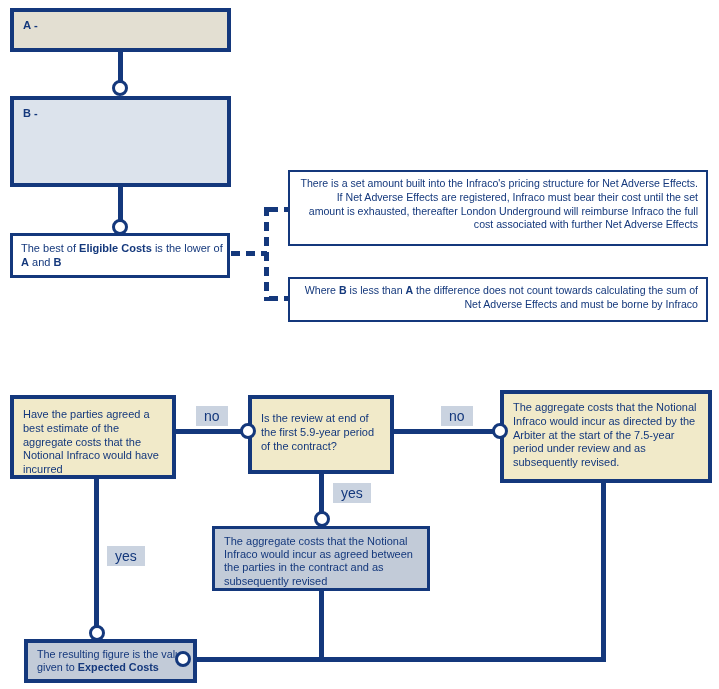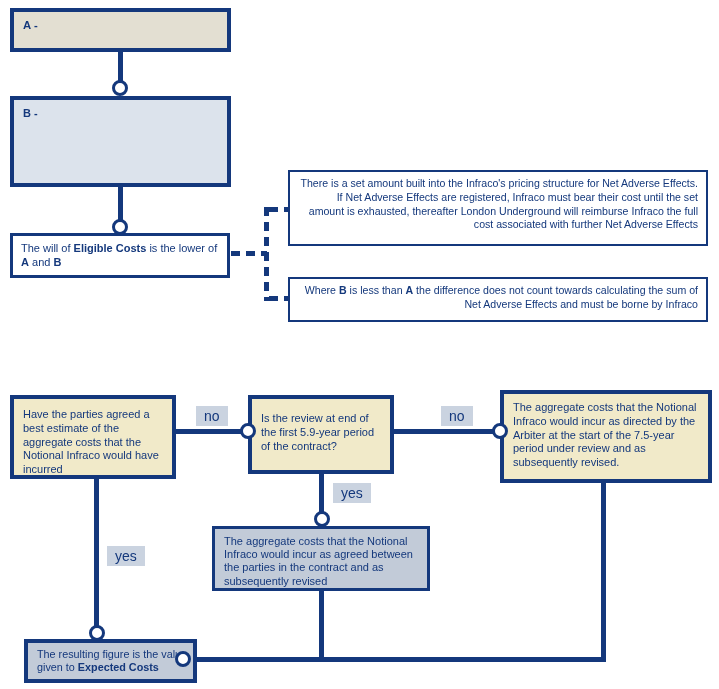--- a/index.html
+++ b/index.html
@@ -56,21 +56,21 @@
 
   <div class="box b4 twocol" style="left:10px;top:8px;width:221px;height:44px;background:var(--boxa);padding:6px 6px 4px 9px;font-size:11.3px">
     <span class="lead">A -</span>
   </div>
 
   <div class="box b4 twocol" style="left:10px;top:96px;width:221px;height:91px;background:var(--boxb);padding:7px 4px 4px 9px;font-size:11px;line-height:1.22">
     <span class="lead">B -</span>
   </div>
 
   <div class="box" style="left:10px;top:233px;width:220px;height:45px;background:var(--white);border-width:3.5px;padding:6px 4px 4px 8px">
-    <span>The will of </span><span class="b">Eligible Costs</span><span> is the lower of </span><span class="b">A</span><span> and </span><span class="b">B</span>
+    <span>The best of </span><span class="b">Eligible Costs</span><span> is the lower of </span><span class="b">A</span><span> and </span><span class="b">B</span>
   </div>
 
   <div class="box b25" style="left:288px;top:170px;width:420px;height:76px;background:var(--white);padding:5px 8px 4px 9px;font-size:10.6px;line-height:1.3">
     <span>There is a set amount built into the Infraco's pricing structure for Net Adverse Effects. If Net Adverse Effects are registered, Infraco must bear their cost until the set amount is exhausted, thereafter London Underground will reimburse Infraco the full cost associated with further Net Adverse Effects</span>
   </div>
 
   <div class="box b4" style="left:10px;top:395px;width:166px;height:84px;background:var(--cream);padding:9px 4px 4px 9px">
     <span>Have the parties agreed a best estimate of the aggregate costs that the Notional Infraco would have incurred</span>
   </div>
 

